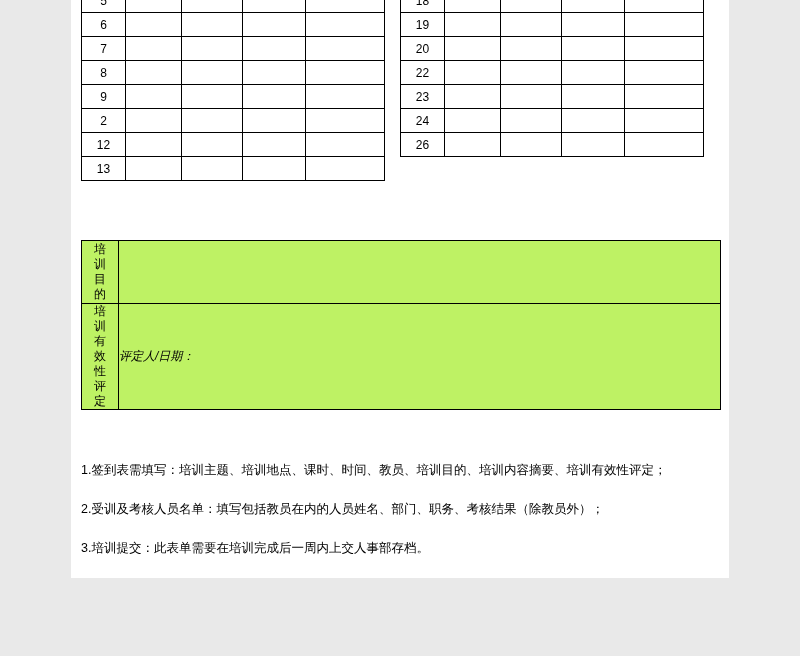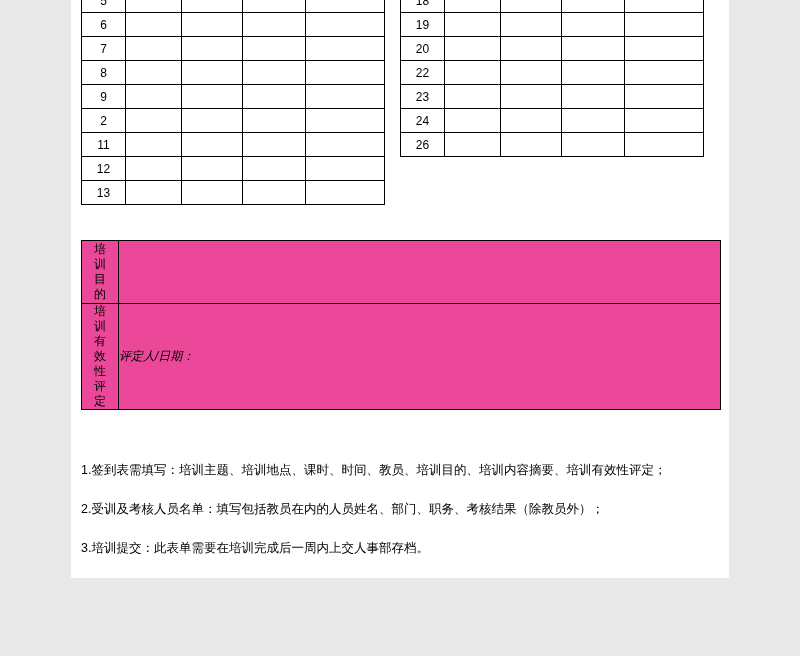--- a/index.html
+++ b/index.html
@@ -72,21 +72,21 @@
     width: 640px;
     border-collapse: collapse;
     table-layout: fixed;
   }
   table.bottom-table td {
     border: 1px solid #000;
     padding: 0;
     font-size: 12px;
     color: #000;
     vertical-align: middle;
-    background: #ec4899;
+    background: #bef264;
     margin-top: 24px;
   }
   td.label-cell {
     width: 36px;
     text-align: center;
     line-height: 15px;
     padding: 4px 6px;
     font-size: 12px;
   }
   td.big-cell {
@@ -160,27 +160,20 @@
               </tr>
               <tr>
                 <td class="num">9</td>
                 <td class="c1"></td>
                 <td class="c2"></td>
                 <td class="c3"></td>
                 <td class="c4"></td>
               </tr>
               <tr>
                 <td class="num">2</td>
-                <td class="c1"></td>
-                <td class="c2"></td>
-                <td class="c3"></td>
-                <td class="c4"></td>
-              </tr>
-              <tr>
-                <td class="num">11</td>
                 <td class="c1"></td>
                 <td class="c2"></td>
                 <td class="c3"></td>
                 <td class="c4"></td>
               </tr>
               <tr>
                 <td class="num">12</td>
                 <td class="c1"></td>
                 <td class="c2"></td>
                 <td class="c3"></td>

